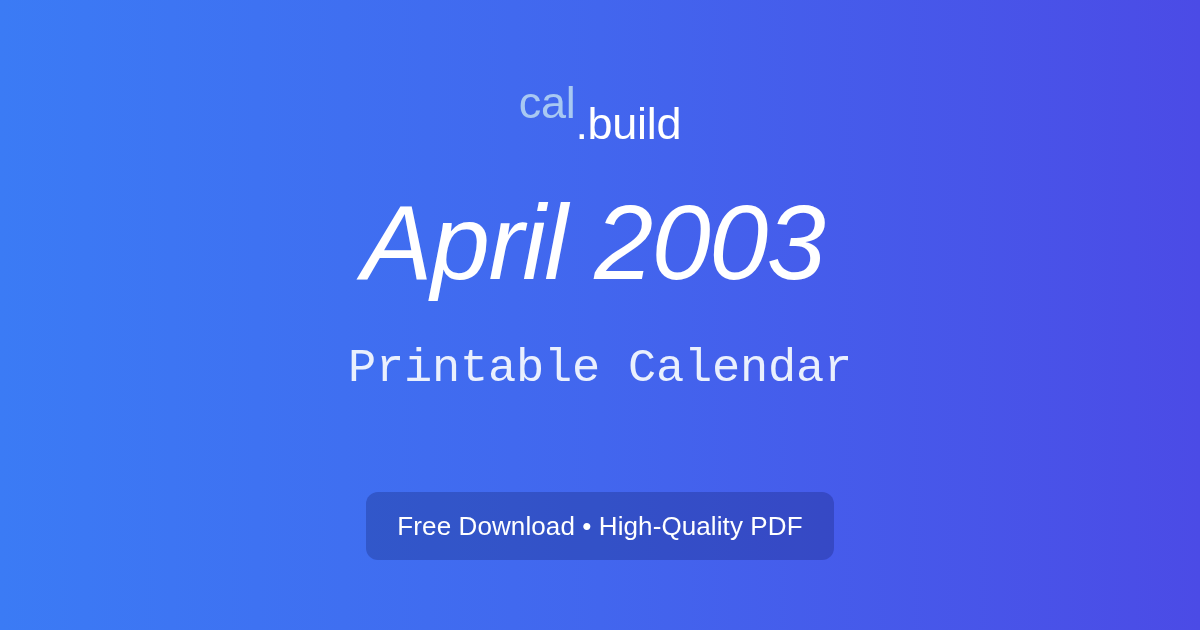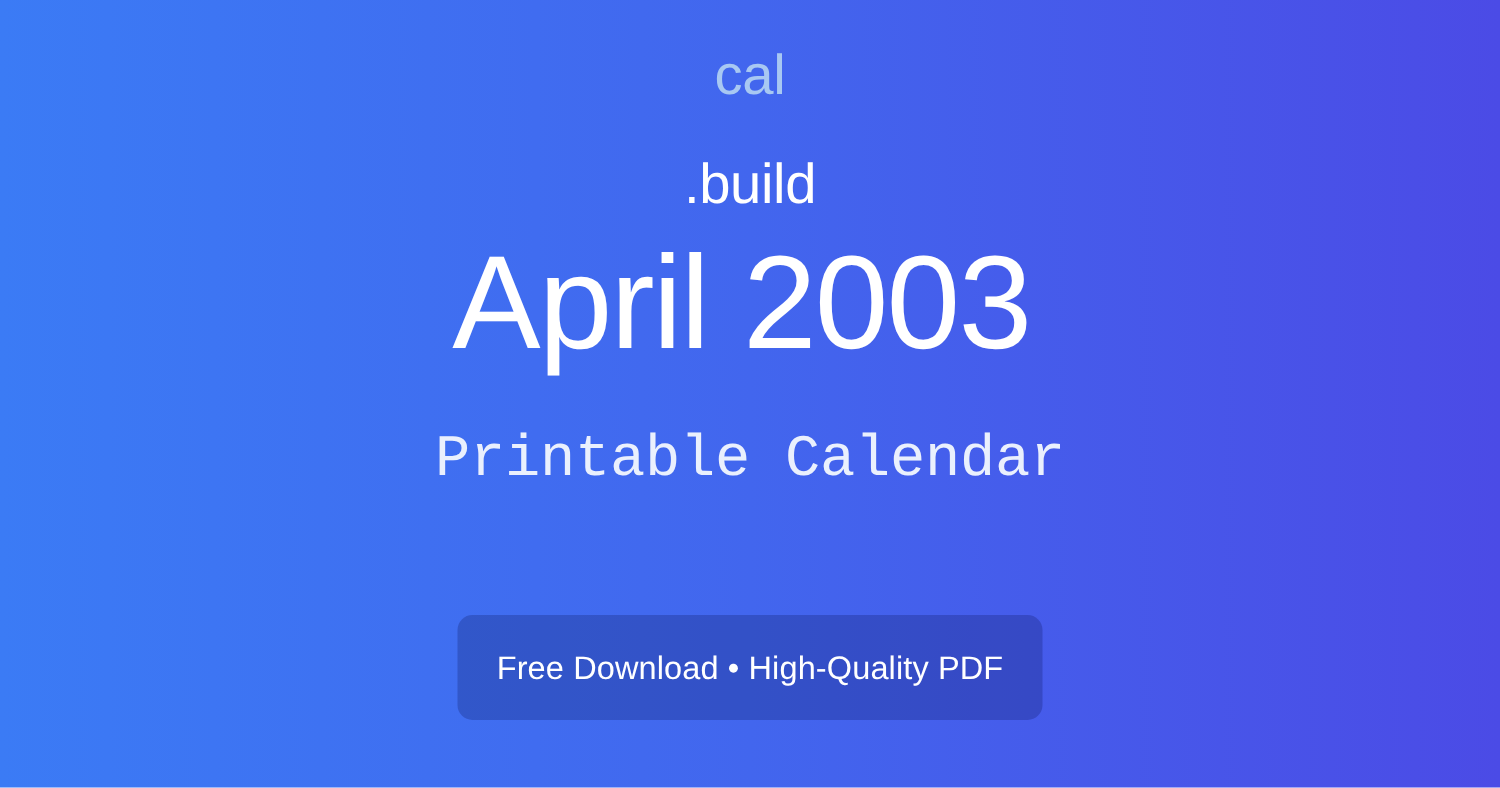--- a/index.html
+++ b/index.html
@@ -35,39 +35,39 @@
     right: 0;
     height: 205px;
     display: flex;
     align-items: center;
     justify-content: center;
     font-size: 45px;
     font-weight: 400;
     letter-spacing: -0.3px;
     line-height: 1;
     white-space: nowrap;
-    flex-direction: column;
   }
   .brand-cal {
     color: #a8c8f2;
   }
   .brand-tld {
     color: #ffffff;
     margin-top: 42px;
   }
 
   
   .title-wrap {
     position: absolute;
     top: 178px;
     left: 0;
     right: 14px;
     display: flex;
     align-items: flex-start;
     justify-content: center;
+    font-style: italic;
   }
   .month-title {
     color: #ffffff;
     font-size: 106px;
     font-weight: 300;
     line-height: 1.22;
     letter-spacing: -1.5px;
     white-space: nowrap;
     margin: 0;
     text-align: center;
@@ -101,21 +101,21 @@
     top: 492px;
     left: 0;
     right: 0;
     display: flex;
     justify-content: center;
   }
   .badge {
     display: inline-flex;
     align-items: center;
     justify-content: center;
-    height: 84px;
+    height: 68px;
     padding: 0 31px;
     border-radius: 12px;
     background: rgba(2, 6, 62, 0.215);
     color: #ffffff;
     font-size: 26px;
     font-weight: 400;
     letter-spacing: 0.1px;
     line-height: 1;
     white-space: nowrap;
     box-sizing: border-box;

